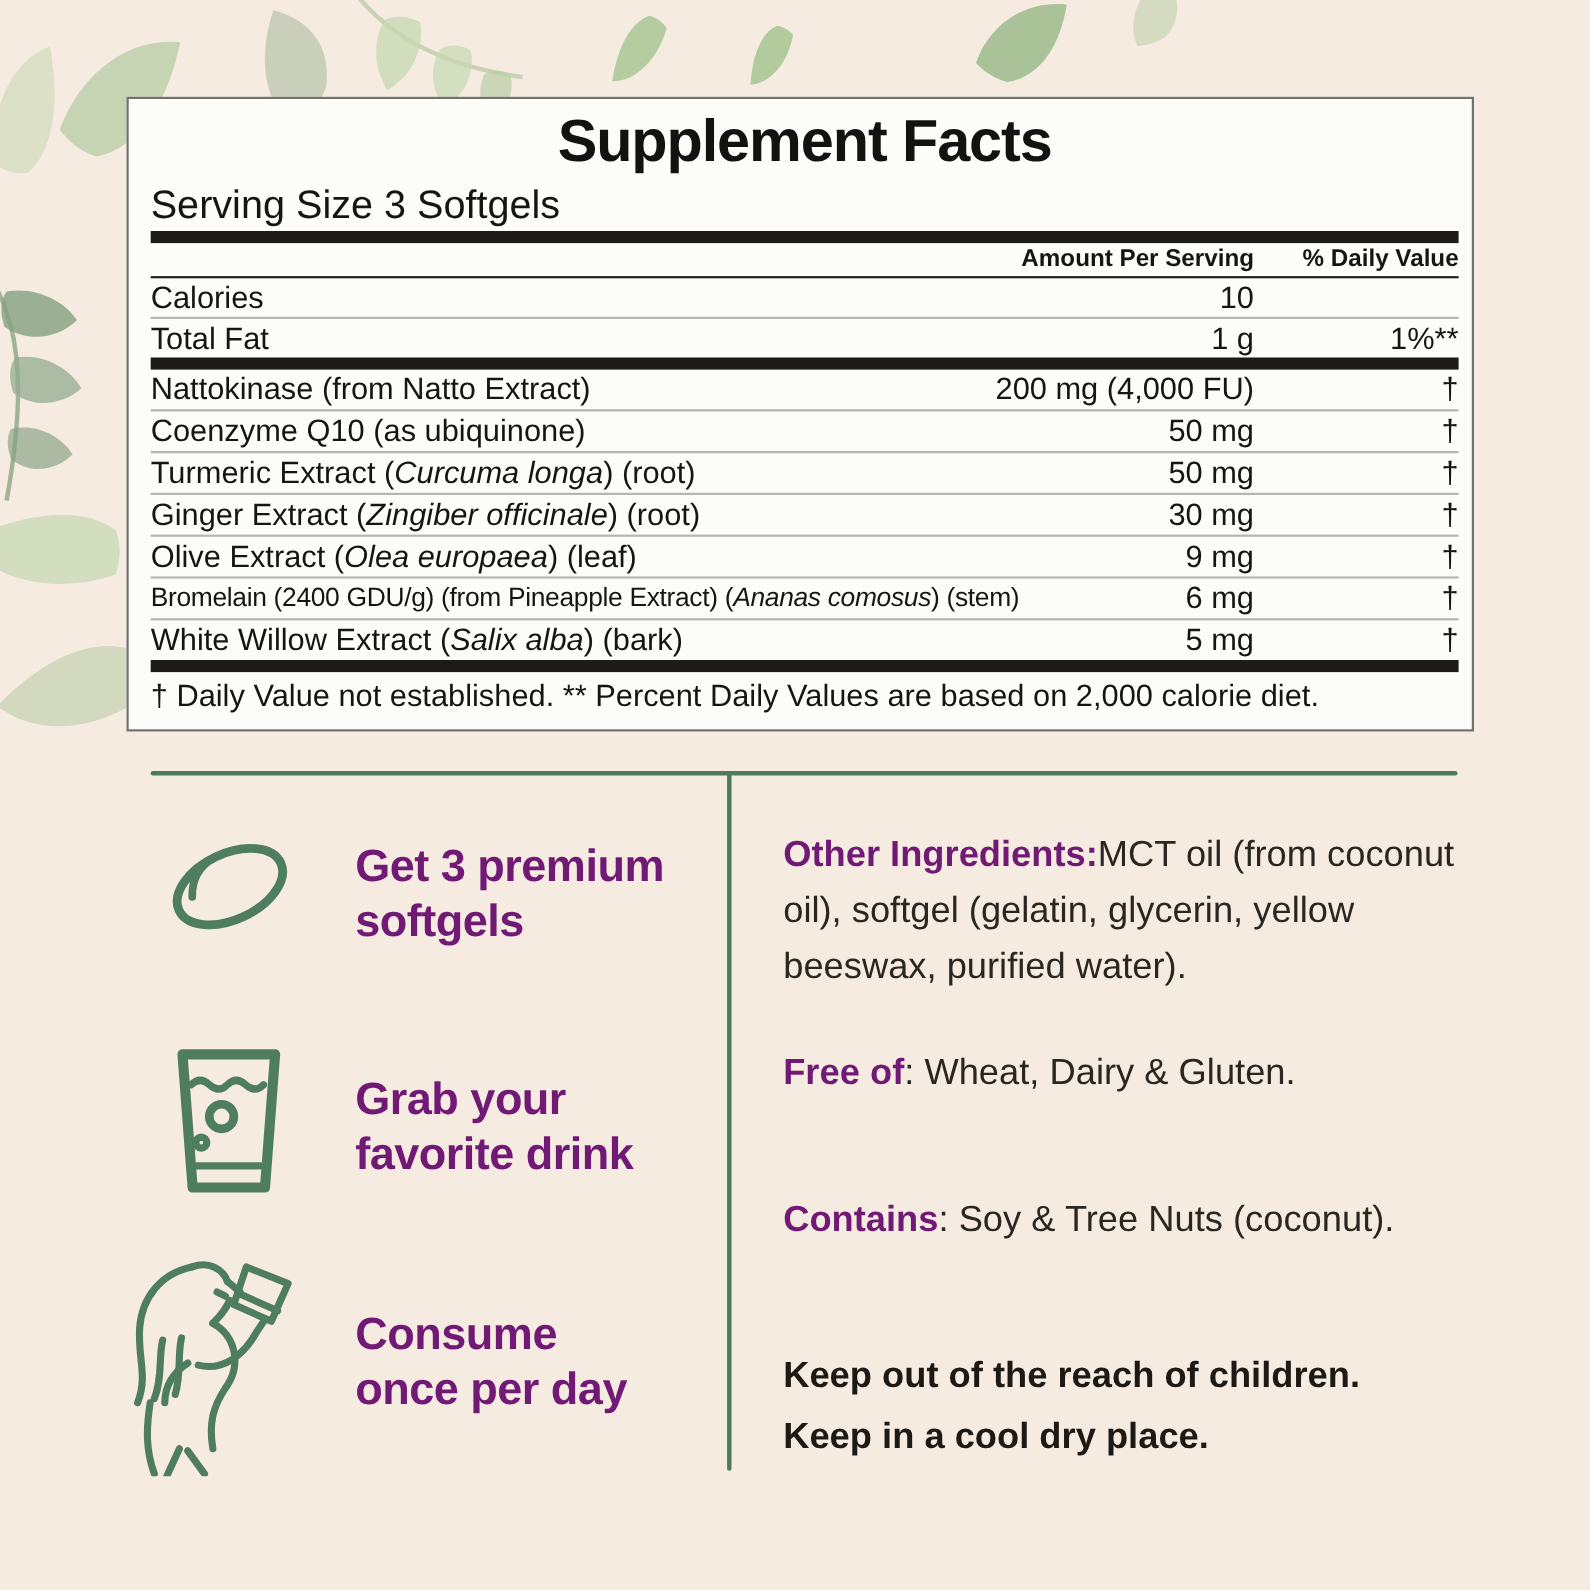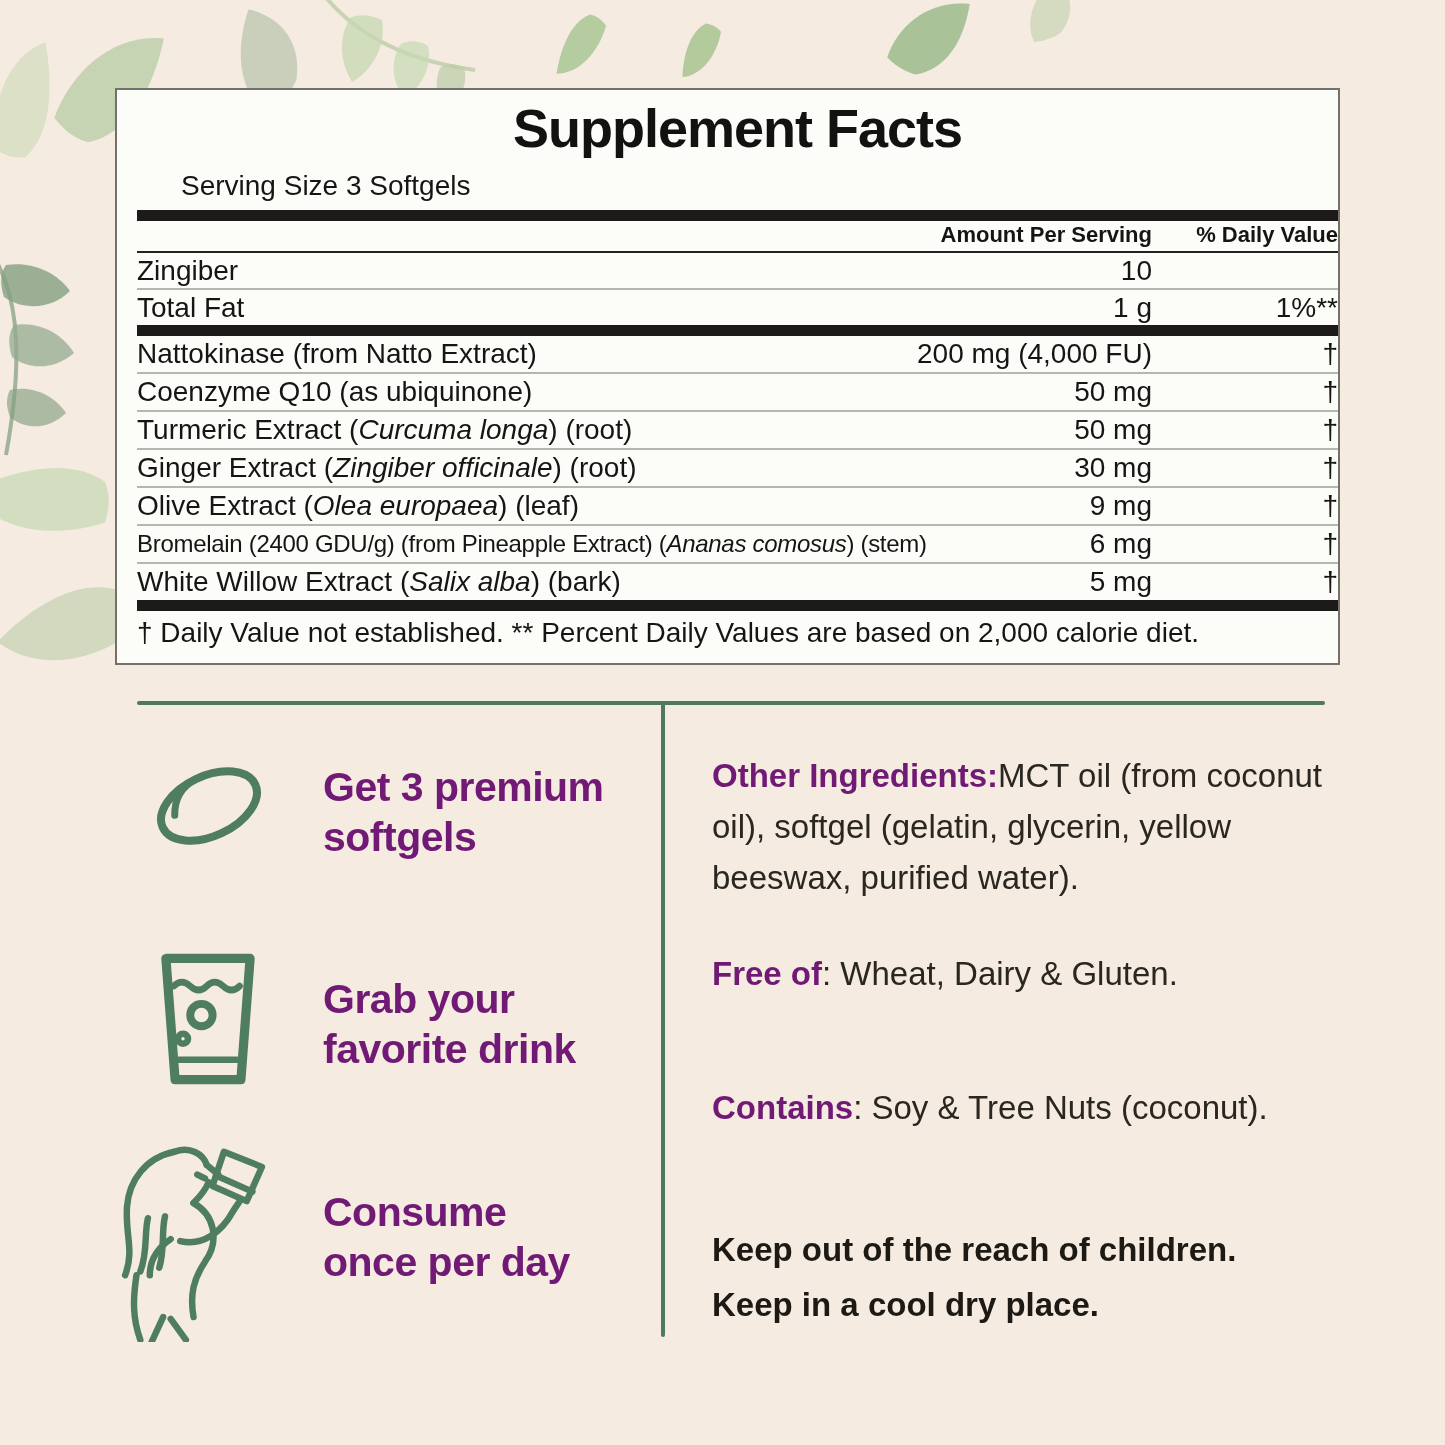--- a/index.html
+++ b/index.html
@@ -8,27 +8,27 @@
     background:#f5ebe1;
     font-family:"Liberation Sans",sans-serif;
     color:#1d1b18;
   }
   
   .leaf{position:absolute;pointer-events:none;}
   
   .panel{
     position:absolute;left:115px;top:88px;width:1225px;height:577px;
     background:#fcfcf9;border:2px solid #73716b;box-sizing:border-box;
-    padding:0 0 0 20px;color:#161513;
+    padding:0 12px 0 20px;color:#161513;
   }
   .panel-title{
     text-align:center;font-size:54px;font-weight:bold;letter-spacing:-1px;
     margin:8px 0 10px 0;line-height:60px;color:#121210;
   }
-  .serving-line{font-size:28px;line-height:36px;margin-left:44px;}
+  .serving-line{font-size:36px;line-height:36px;}
   .bar{height:11px;background:#1c1b19;}
   .bar.first{margin-top:6px;}
   .hline-dark{height:2px;background:#232220;}
   .f-header{position:relative;height:30px;}
   .f-header span{
     position:absolute;bottom:3px;font-weight:bold;font-size:22px;
   }
   .f-amt-h{right:186px;}
   .f-dv-h{right:0;margin-left:25px;}
   .f-row{position:relative;display:flex;align-items:center;height:36px;font-size:28px;}
@@ -102,21 +102,21 @@
   <div class="panel-title">Supplement Facts</div>
   <div class="serving-line">Serving Size 3 Softgels</div>
   <div class="bar first"></div>
   <div class="f-header">
     <span class="f-amt-h">Amount Per Serving</span>
     <span class="f-dv-h">% Daily Value</span>
   </div>
   <div class="hline-dark"></div>
   <div id="top-rows">
       <div class="f-row">
-        <span class="f-name"><span>Zingiber</span></span>
+        <span class="f-name"><span>Calories</span></span>
         <span class="f-amt">10</span>
         <span class="f-dv"></span>
       </div>
       <div class="f-row">
         <span class="f-name"><span>Total Fat</span></span>
         <span class="f-amt">1 g</span>
         <span class="f-dv">1%**</span>
       </div>
     </div>
   <div class="bar"></div>

